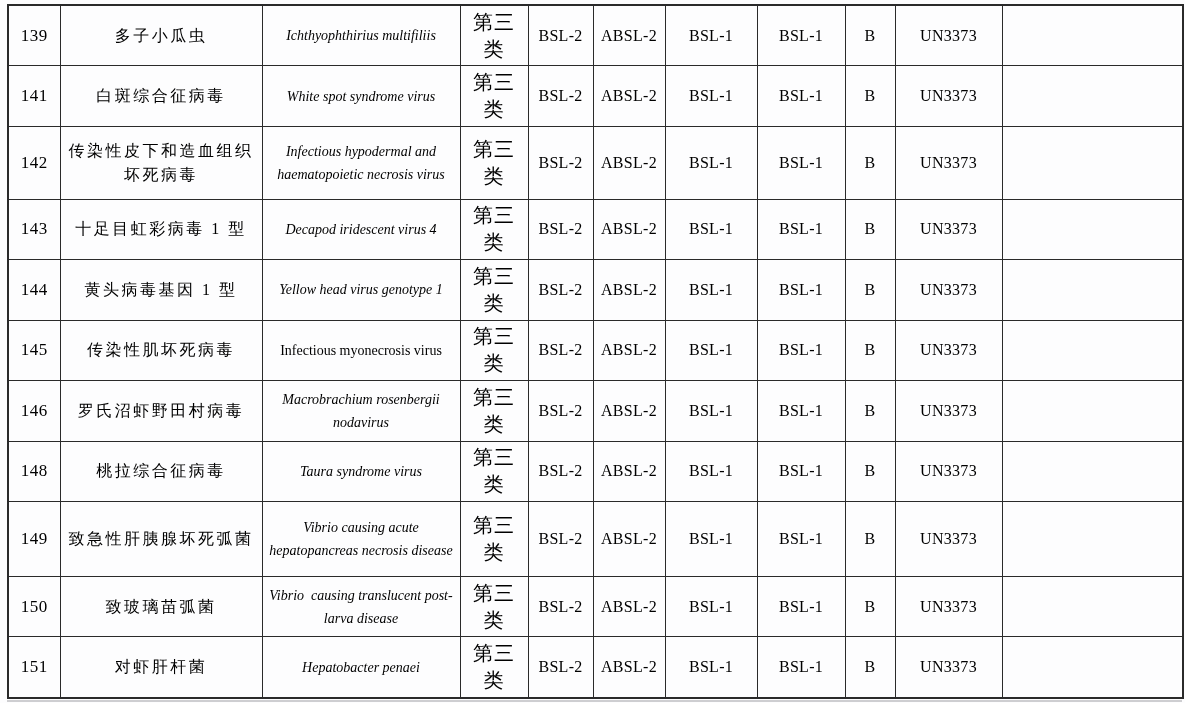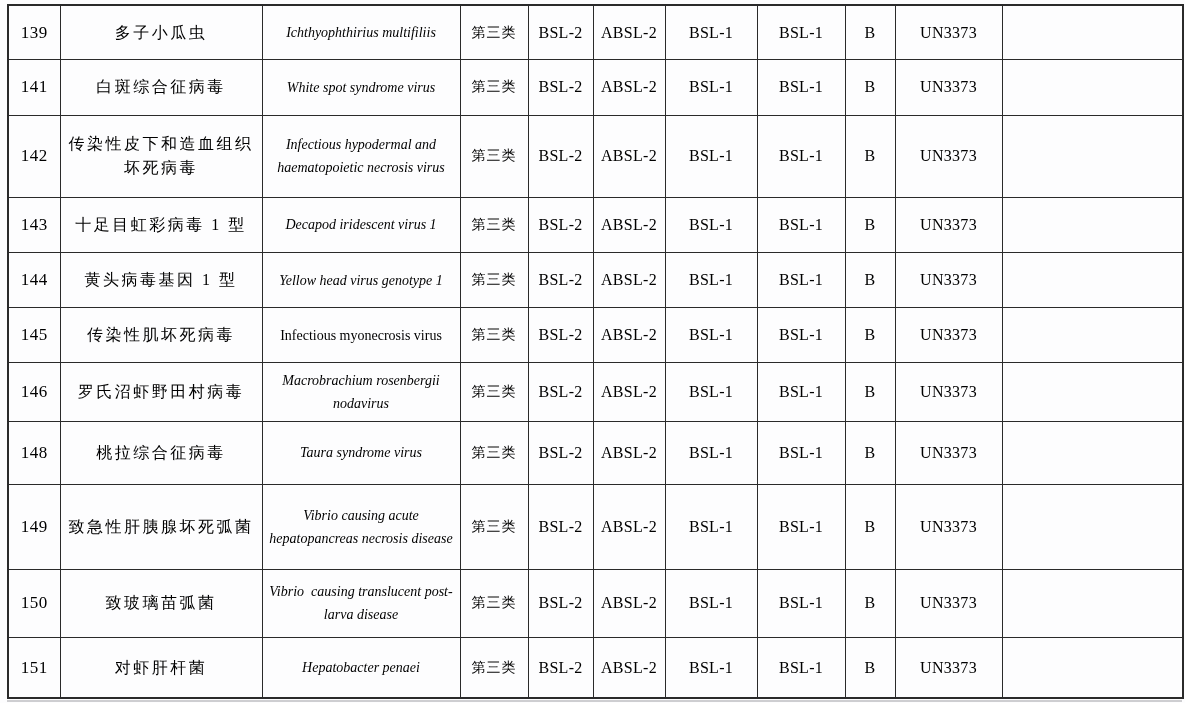--- a/index.html
+++ b/index.html
@@ -56,21 +56,21 @@
     white-space: pre-wrap;
   }
   td.c-latin.upright {
     font-style: normal;
   }
   td.c-small {
     font-size: 16px;
     letter-spacing: 0.3px;
   }
   td.c-cat {
-    font-size: 14px;
+    font-size: 20px;
     letter-spacing: 1px;
     text-align: center;
   }
   .bottom-shadow {
     position: absolute;
     left: 7px;
     top: 700px;
     width: 1175px;
     height: 2px;
     background: #b9b9bd;
@@ -131,21 +131,21 @@
     <td class="c-small">ABSL-2</td>
     <td class="c-small">BSL-1</td>
     <td class="c-small">BSL-1</td>
     <td class="c-small">B</td>
     <td class="c-small">UN3373</td>
     <td class="c-small"></td>
   </tr>
         <tr style="height: 47px;">
     <td class="c-no">143</td>
     <td class="c-cn">十足目虹彩病毒 1 型</td>
-    <td class="c-latin">Decapod iridescent virus 1</td>
+    <td class="c-latin">Decapod iridescent virus 4</td>
     <td class="c-small c-cat">第三类</td>
     <td class="c-small">BSL-2</td>
     <td class="c-small">ABSL-2</td>
     <td class="c-small">BSL-1</td>
     <td class="c-small">BSL-1</td>
     <td class="c-small">B</td>
     <td class="c-small">UN3373</td>
     <td class="c-small"></td>
   </tr>
         <tr style="height: 48px;">

